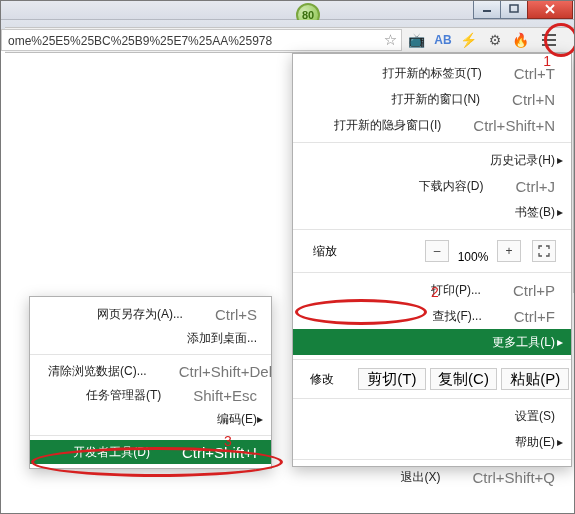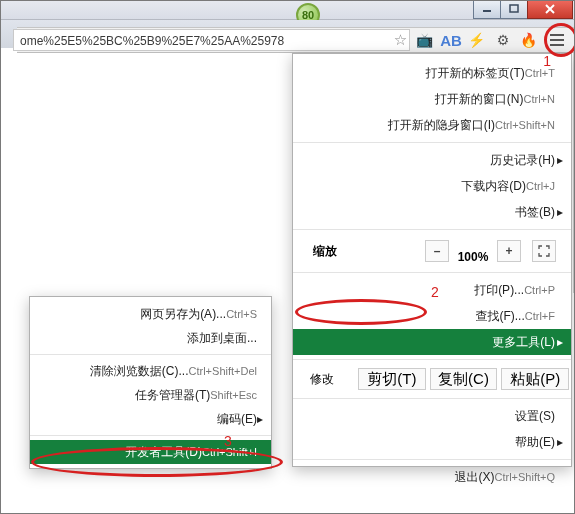--- a/index.html
+++ b/index.html
@@ -8,41 +8,41 @@
   
   .titlebar { position: absolute; top: 0; left: 0; right: 0; height: 19px; background: linear-gradient(#e6e9ef,#d9dde6); border-bottom: 1px solid #b5b9c2; }
   .win-btns { position: absolute; right: 1px; top: -1px; display: flex; height: 19px; }
   .win-btn { width: 28px; height: 19px; border: 1px solid #6a7a8f; border-top: none; display: flex; align-items: center; justify-content: center; margin-left: -1px; background: linear-gradient(#edf1f7,#c8d2e0); }
   .win-btn.close { width: 46px; background: linear-gradient(#ef6a5e,#c83b2d); border-color: #8a2a20; color:#fff; }
 
   .badge { position: absolute; top: 2px; left: 295px; width: 24px; height: 24px; border-radius: 50%; background: radial-gradient(circle at 30% 30%, #cfe9b0, #8bc34a); border: 2px solid #7aa63e; display:flex; align-items:center; justify-content:center; color:#3a6f0f; font-weight:bold; font-size:11px;text-align:center;}
 
   
   .tabbar { position:absolute; top:19px; left:0; right:0; height:28px; background:linear-gradient(#e0e4ec,#d2d7df); }
-  .urlbar { position:absolute; top:26px; left:16px; right:0; height:26px; background:#f1f1f1; border-top:1px solid #c5c5c5; border-bottom:1px solid #bdbdbd; display:flex; align-items:center; }
+  .urlbar { position:absolute; top:26px; left:4px; right:0; height:26px; background:#f1f1f1; border-top:1px solid #c5c5c5; border-bottom:1px solid #bdbdbd; display:flex; align-items:center; }
   .url { flex:0 0 auto; background:#fff; border:1px solid #c9c9c9; height:22px; line-height:22px; padding:0 6px; color:#3b3b3b; width:380px; overflow:hidden; white-space:nowrap; margin-left:-4px; }
   .star { margin-left:-1px; width:22px; height:22px; display:flex; align-items:center; justify-content:center; color:#888; font-size:15px; border:1px solid #c9c9c9; border-left:none; background:#fff;}
   .toolbar-icons { display:flex; align-items:center; gap:8px; padding:0 6px; }
   .ticon { width:18px; height:18px; display:flex; align-items:center; justify-content:center; font-size:14px; color:#555; }
   .hamburger { width:22px; height:22px; display:flex; flex-direction:column; justify-content:center; gap:3px; padding:0 4px;}
   .hamburger span{ height:2px; background:#555; }
 
   .page-blank { position:absolute; top:52px; left:0; right:0; height:240px; background:#fff; border-right:1px solid #d0d0d0;}
 
   
   .menu { position:absolute; background:#fff; border:1px solid #b0b0b0; box-shadow:0 4px 14px rgba(0,0,0,.25); }
   .main-menu { top:52px; right:2px; width:280px; height:414px; }
   .mrow { display:flex; align-items:center; height:26px; padding:0 16px 0 20px; color:#222; white-space:nowrap;text-align:right; }
   .mrow.hover { background:#15803d; color:#fff; }
   .mrow .lbl { flex:1; }
-  .mrow .sc { color:#777; font-size:11px; }
+  .mrow .sc { color:#777; font-size:15px;padding-left:32px; }
   .mrow.hover .sc { color:#fff; }
   .msep { height:1px; background:#e3e3e3; margin:4px 0; }
   .arrow { position:absolute; right:8px; }
-  .zoom-row { display:flex; align-items:center; height:34px; padding:0 12px 0 20px;font-weight:bold; }
+  .zoom-row { display:flex; align-items:center; height:34px; padding:0 12px 0 20px; }
   .zoom-row .zlabel { flex:1; }
   .zbtn { width:24px; height:22px; border:1px solid #ccc; background:#fafafa; display:flex; align-items:center; justify-content:center; margin:0 3px; color:#444;}
   .zpct { width:42px; text-align:center;margin-top:12px; }
   .fs { margin-left:8px; }
   .cut-row { display:flex; align-items:center; height:30px; padding:0 0 0 20px; }
   .clabel{ width:46px; margin-left:-3px;}
   .cbtn { flex:1; height:22px; border:1px solid #ccc; margin:0 2px; display:flex; align-items:center; justify-content:center; font-size:15px; background:#fafafa;}
 
   
   .sub-menu { top:295px; left:28px; width:243px; }
@@ -77,21 +77,21 @@
 </div>
 <div class="badge">80</div>
 
 <div class="tabbar"></div>
 
 <div class="urlbar">
   <div class="url">ome%25E5%25BC%25B9%25E7%25AA%25978</div>
   <div class="star">☆</div>
   <div class="toolbar-icons">
     <div class="ticon">📺</div>
-    <div class="ticon" style="color:#4a7fd6;font-weight:bold;font-size:15px;">AB</div>
+    <div class="ticon" style="color:#4a7fd6;font-weight:bold;font-size:12px;">AB</div>
     <div class="ticon">⚡</div>
     <div class="ticon">⚙</div>
     <div class="ticon" style="color:#e86a1a;">🔥</div>
     <div class="hamburger">
         <span></span>
         <span></span>
         <span></span>
       </div>
   </div>
 </div>

